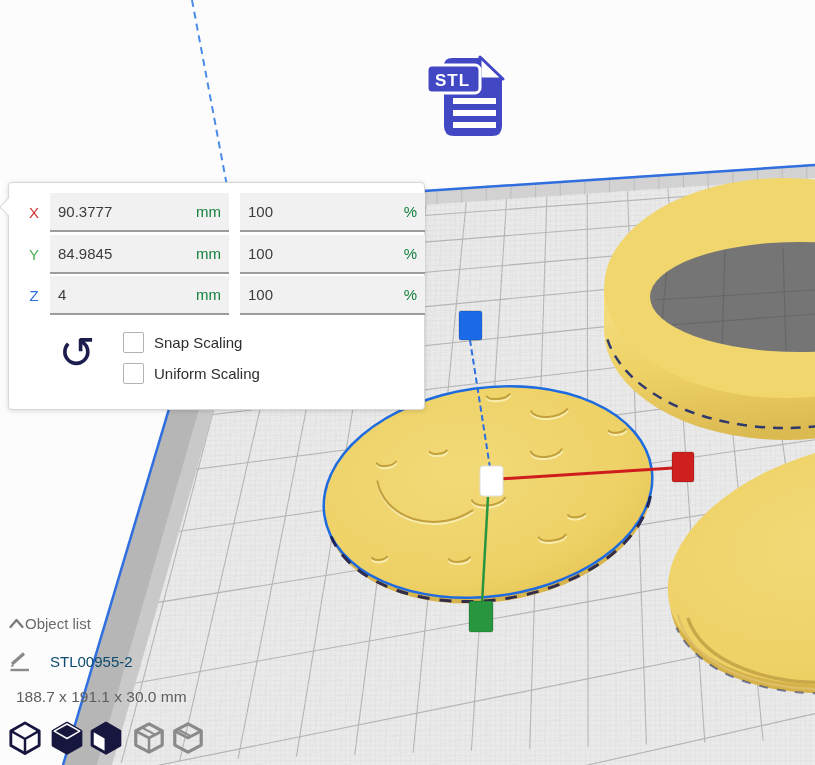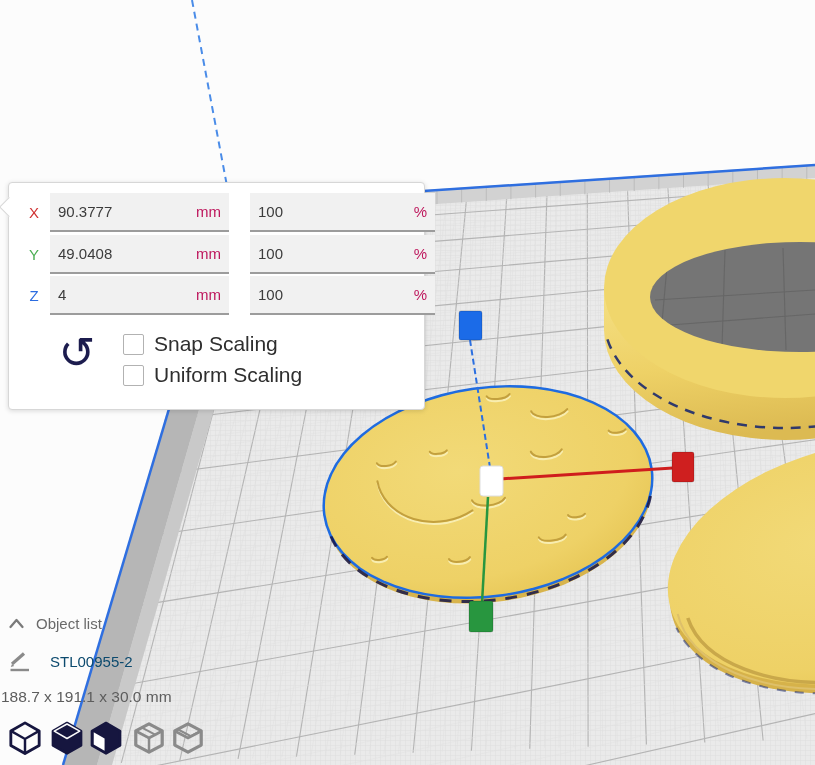--- a/index.html
+++ b/index.html
@@ -25,41 +25,41 @@
   }
   .axis-row{position:absolute;left:0;display:flex;align-items:center;height:30px;}
   .axis-row.r0{top:14px}.axis-row.r1{top:56px}.axis-row.r2{top:97px}
   .axis-label{width:16px;margin-left:17px;font-size:15px;font-weight:400;text-align:center;}
   .axis-label.x{color:#d03434}.axis-label.y{color:#4aae52}.axis-label.z{color:#2b6ce0}
   .field{
     height:39px;background:#f1f1f1;border-bottom:2px solid #9c9c9c;
     display:flex;align-items:center;justify-content:space-between;
     padding:0 8px;box-sizing:border-box;font-size:15px;color:#3c3c3c;
   }
-  .field .unit{color:#be185d;}
+  .field .unit{color:#15803d;}
   .field.mm{width:179px;margin-left:8px;}
-  .field.pct{width:185px;margin-left:21px;gap:48px;}
+  .field.pct{width:185px;margin-left:11px;gap:48px;}
   .reset-btn{
     position:absolute;left:46px;top:146px;width:44px;height:48px;border:none;background:none;
     font-size:44px;line-height:44px;color:#1c1c4e;cursor:pointer;padding:0;
     font-family:"DejaVu Sans",sans-serif;
   }
   .chk-row{position:absolute;left:114px;display:flex;align-items:center;}
   .chk-row.snap{top:149px}.chk-row.uniform{top:180px}
   .checkbox{
     width:19px;height:19px;background:#fff;border:1px solid #b2b2b2;border-radius:2px;
   }
-  .chk-label{margin-left:10px;font-size:21px;color:#2e2e2e;}
+  .chk-label{margin-left:10px;font-size:15px;color:#2e2e2e;}
 
   
   .objlist-header{position:absolute;left:8px;top:615px;display:flex;align-items:center;color:#6a6a6a;}
-  .objlist-header .txt{margin-left:11px;font-size:15px;}
+  .objlist-header .txt{margin-left:0;font-size:15px;}
   .objlist-item{position:absolute;left:8px;top:651px;display:flex;align-items:center;color:#0c4a6e;}
   .objlist-item .txt{margin-left:19px;font-size:15px;}
-  .objlist-dims{position:absolute;left:1px;top:688px;font-size:15.5px;color:#5d5d5d;}
+  .objlist-dims{position:absolute;left:16px;top:688px;font-size:15.5px;color:#5d5d5d;}
   .view-icons{position:absolute;left:8px;top:720px;display:flex;}
   .view-icons .vi{width:34px;height:36px;margin-right:5px;cursor:pointer;}
   .view-icons .vi:nth-child(1){margin-right:8px;}
   .view-icons .vi:nth-child(3){margin-right:9px;}
 </style>
 </head>
 <body>
 
 <div class="stage">
 
@@ -356,40 +356,51 @@
       <line x1="470" y1="340" x2="491" y2="474" stroke="#2b6fe0" stroke-width="2" stroke-dasharray="6 3.5"></line>
       <line x1="500" y1="479" x2="673" y2="468" stroke="#cf1d1d" stroke-width="3"></line>
       <line x1="488" y1="497" x2="482" y2="603" stroke="#28963f" stroke-width="2.5"></line>
       <rect x="459" y="311" width="23" height="29" rx="2" fill="#1b6be8" stroke="rgba(0,0,0,.18)"></rect>
       <rect x="672" y="452" width="22" height="30" rx="2" fill="#cf1f1f" stroke="rgba(0,0,0,.18)"></rect>
       <rect x="469" y="601" width="24" height="31" rx="2" fill="#28963f" stroke="rgba(0,0,0,.18)"></rect>
       <rect x="480" y="466" width="23" height="30" rx="3" fill="#ffffff" stroke="#dedede"></rect>
     </g>
   </svg>
 
+  <div class="stl-icon">
+    <svg width="96" height="96" viewBox="0 0 96 96">
+      <path d="M30,12 H58 L80,33 V80 Q80,90 70,90 H32 Q22,90 22,80 V20 Q22,12 30,12 Z" fill="#4247c4"></path>
+      <path d="M58,11 L81,33 H58 Z" fill="#ffffff" stroke="#4247c4" stroke-width="3" stroke-linejoin="round"></path>
+      <rect x="5" y="19" width="53" height="28" rx="5" fill="#4247c4" stroke="#ffffff" stroke-width="3"></rect>
+      <text x="13" y="40" font-family="Liberation Sans, sans-serif" font-size="17" font-weight="bold" fill="#ffffff" letter-spacing="1">STL</text>
+      <rect x="31" y="52" width="43" height="6" fill="#ffffff"></rect>
+      <rect x="31" y="64" width="43" height="6" fill="#ffffff"></rect>
+      <rect x="31" y="76" width="43" height="6" fill="#ffffff"></rect>
+    </svg>
+  </div>
 
   <div class="scale-panel">
     <div class="notch"></div>
 
     <div class="axis-row r0">
       <span class="axis-label x">X</span>
       <div class="field mm">
         <span>90.3777</span>
         <span class="unit">mm</span>
       </div>
       <div class="field pct">
         <span>100</span>
         <span class="unit">%</span>
       </div>
     </div>
 
     <div class="axis-row r1">
       <span class="axis-label y">Y</span>
       <div class="field mm">
-        <span>49.0408</span>
+        <span>84.9845</span>
         <span class="unit">mm</span>
       </div>
       <div class="field pct">
         <span>100</span>
         <span class="unit">%</span>
       </div>
     </div>
 
     <div class="axis-row r2">
       <span class="axis-label z">Z</span>

